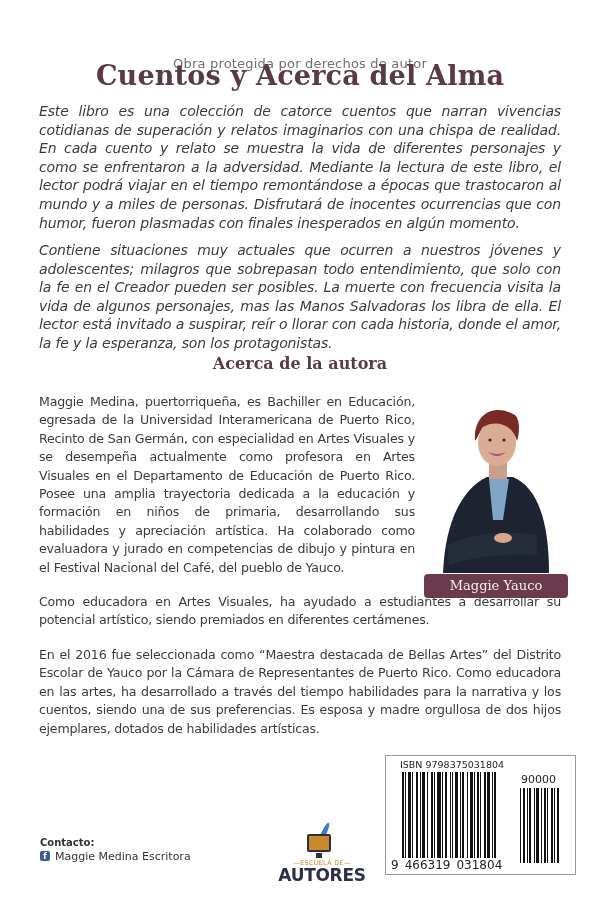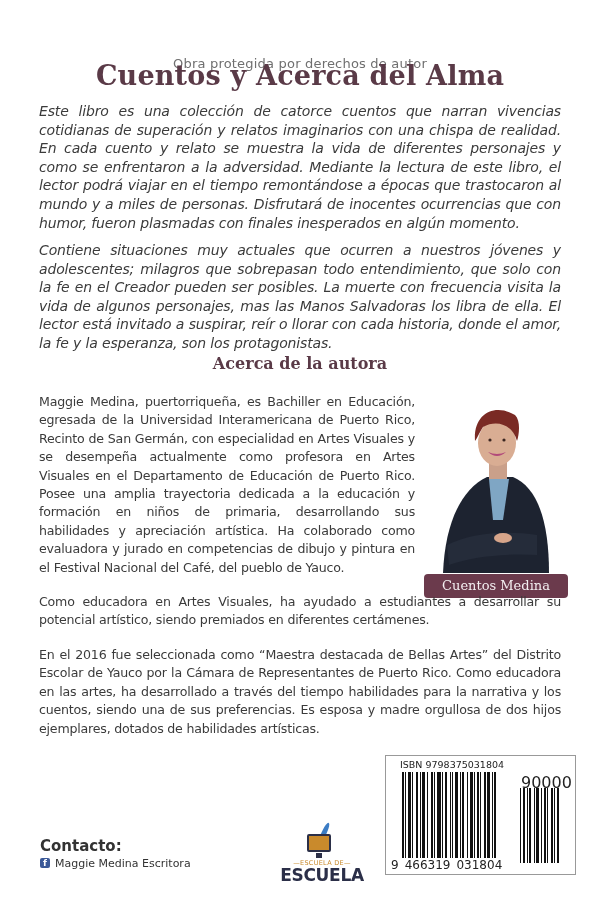--- a/index.html
+++ b/index.html
@@ -47,42 +47,42 @@
     position: absolute; top: 395px; left: 425px; width: 140px; height: 180px;
   }
   .name-badge {
     position: absolute; top: 574px; left: 424px; width: 144px; height: 24px;
     background: #6b3a4c; border-radius: 4px; color: #f3eef0;
     font-family: "DejaVu Serif", serif; font-size: 13px; line-height: 24px; text-align: center;
   }
 
   
   .contact { position: absolute; top: 837px; left: 40px; font-size: 11px; color: #333; }
-  .contact .label { font-weight: bold; font-size: 15px; margin-bottom: 1px; }
+  .contact .label { font-weight: bold; font-size: 10px; margin-bottom: 1px; }
   .contact .row { display: flex; align-items: center; height: 14px; }
   .contact .ico { width: 10px; height: 10px; margin-right: 5px; border-radius: 2px; display: inline-block; position: relative; }
   .ig { border: 1.5px solid #d9457a; background: #fff; }
   .ig::after { content: ""; position: absolute; left: 2px; top: 2px; width: 3px; height: 3px; border: 1px solid #d9457a; border-radius: 50%; }
   .fb { background: #3b5998; color: #fff; font-size: 9px; font-weight: bold; line-height: 10px; text-align: center; }
 
   
   .logo { position: absolute; top: 822px; left: 272px; width: 100px; height: 60px; text-align: center; }
   .logo .monitor { position: absolute; left: 35px; top: 12px; width: 24px; height: 18px; background: #c98a2c; border: 2px solid #2b2f48; border-radius: 2px; }
   .logo .stand { position: absolute; left: 44px; top: 31px; width: 6px; height: 5px; background: #2b2f48; }
   .logo .quill { position: absolute; left: 50px; top: 0px; width: 5px; height: 20px; background: #3b7cc4; border-radius: 50% 50% 0 0; transform: rotate(25deg); }
   .logo .escuela { position: absolute; left: 0; top: 37px; width: 100px; font-size: 6.5px; color: #c98a2c; letter-spacing: 0.3px; }
   .logo .autores { position: absolute; left: 0; top: 43px; width: 100px; font-size: 17px; font-weight: bold; color: #2b2f48; letter-spacing: -0.3px; }
 
   
   .barcode-box {
     position: absolute; top: 755px; left: 385px; width: 191px; height: 120px;
     border: 1px solid #999; background: #fff;
   }
   .isbn-text { position: absolute; top: 3px; left: 14px; font-size: 9.5px; color: #222; }
-  .addon-num { position: absolute; top: 17px; left: 135px; font-size: 16px; color: #222; }
+  .addon-num { position: absolute; top: 17px; left: 135px; font-size: 11px; color: #222; }
   .bars-main { position: absolute; top: 16px; left: 16px; height: 90px; display: flex; }
   .bars-addon { position: absolute; top: 32px; left: 134px; height: 75px; display: flex; }
   .bar { background: #111; height: 100%; }
   .gap { height: 100%; }
   .digits { position: absolute; top: 102px; left: 4px; font-size: 12px; color: #222; background: #fff; padding: 0 1px; }
   .digits span { margin-right: 6px; }
 </style>
 </head>
 <body>
 
@@ -111,39 +111,39 @@
 
     <ellipse cx="72" cy="48" rx="19" ry="23" fill="#d9ad93"></ellipse>
 
     <path d="M50 46 C 48 18, 70 8, 90 20 C 96 26, 94 40, 92 46 C 88 30, 72 24, 58 32 C 54 38, 52 44, 50 46 Z" fill="#7a2a24"></path>
 
     <path d="M63 57 Q 72 65 81 57 Q 72 61 63 57 Z" fill="#b24a7a"></path>
     <circle cx="65" cy="45" r="1.6" fill="#3a2520"></circle>
     <circle cx="79" cy="45" r="1.6" fill="#3a2520"></circle>
   </svg>
 </div>
-<div class="name-badge">Cuentos Medina</div>
+<div class="name-badge">Maggie Yauco</div>
 
 <p class="bio p4" style="width:522px;">Como educadora en Artes Visuales, ha ayudado a estudiantes a desarrollar su potencial artístico, siendo premiados en diferentes certámenes.</p>
 <p class="bio p5" style="width:522px;">En el 2016 fue seleccionada como “Maestra destacada de Bellas Artes” del Distrito Escolar de Yauco por la Cámara de Representantes de Puerto Rico. Como educadora en las artes, ha desarrollado a través del tiempo habilidades para la narrativa y los cuentos, siendo una de sus preferencias.  Es esposa y madre orgullosa de dos hijos ejemplares, dotados de habilidades artísticas.</p>
 
 <div class="contact">
   <div class="label">Contacto:</div>
   <div class="row">
     <span class="ico fb">f</span>
     <span>Maggie Medina Escritora</span>
   </div>
 </div>
 
 <div class="logo">
   <div class="quill"></div>
   <div class="monitor"></div>
   <div class="stand"></div>
   <div class="escuela">—ESCUELA DE—</div>
-  <div class="autores">ESCUELA</div>
+  <div class="autores">AUTORES</div>
 </div>
 
 <div class="barcode-box">
   <div class="isbn-text">ISBN 9798375031804</div>
   <div class="bars-main">
     <div class="bar" style="width:2px"></div>
       <div class="gap" style="width:1px"></div>
     <div class="bar" style="width:1px"></div>
       <div class="gap" style="width:2px"></div>
     <div class="bar" style="width:3px"></div>

